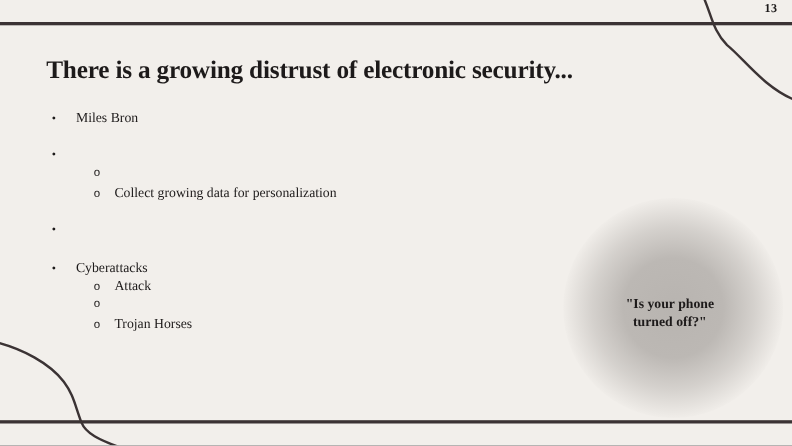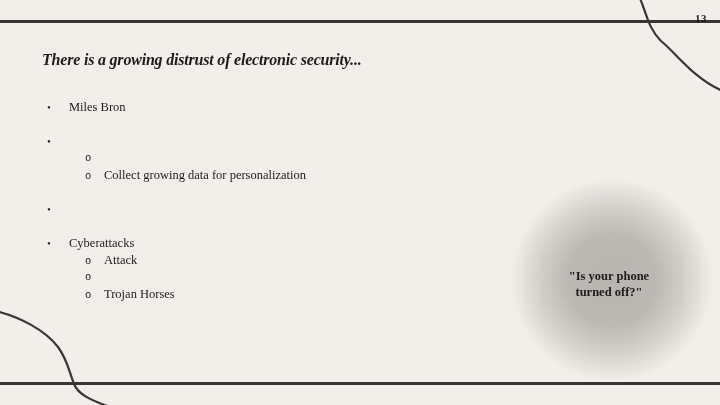--- a/index.html
+++ b/index.html
@@ -20,42 +20,41 @@
     position: absolute;
     left: 0;
     width: 720px;
     height: 2.5px;
     background: #3b3334;
   }
   .rule.top { top: 20px; }
   .rule.bottom { top: 382px; }
   .page-number {
     position: absolute;
-    top: 12px;
+    top: 2px;
     right: 13px;
     font-size: 11px;
     font-weight: bold;
     letter-spacing: 0.5px;
     margin-left: 12px;
   }
   .curves {
     position: absolute;
     left: 0;
     top: 0;
     pointer-events: none;
   }
   .title {
     position: absolute;
     left: 42px;
     top: 51px;
-    font-size: 16px;
+    font-size: 23px;
     font-weight: bold;
     letter-spacing: -0.2px;
     white-space: nowrap;
-    font-style: italic;
   }
   .list {
     position: absolute;
     left: 42px;
     top: 99px;
     width: 480px;
     font-size: 12.5px;
   }
   .row {
     display: flex;

